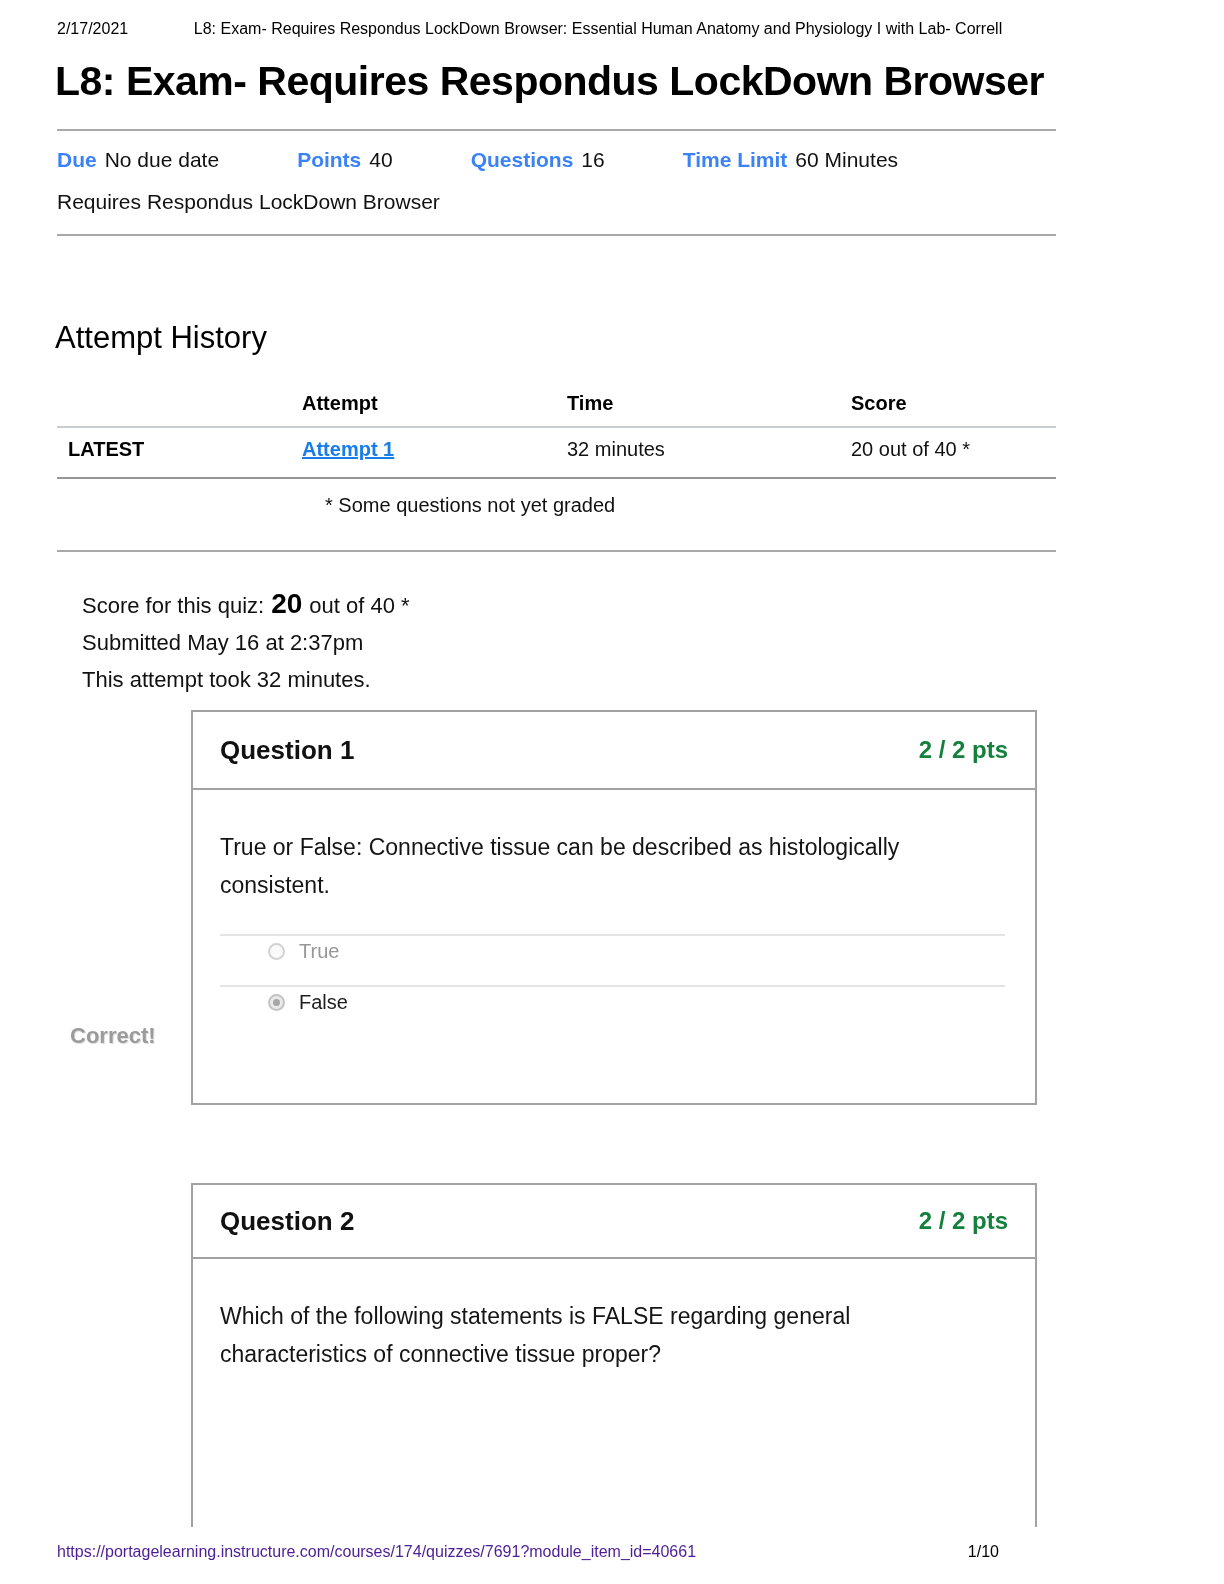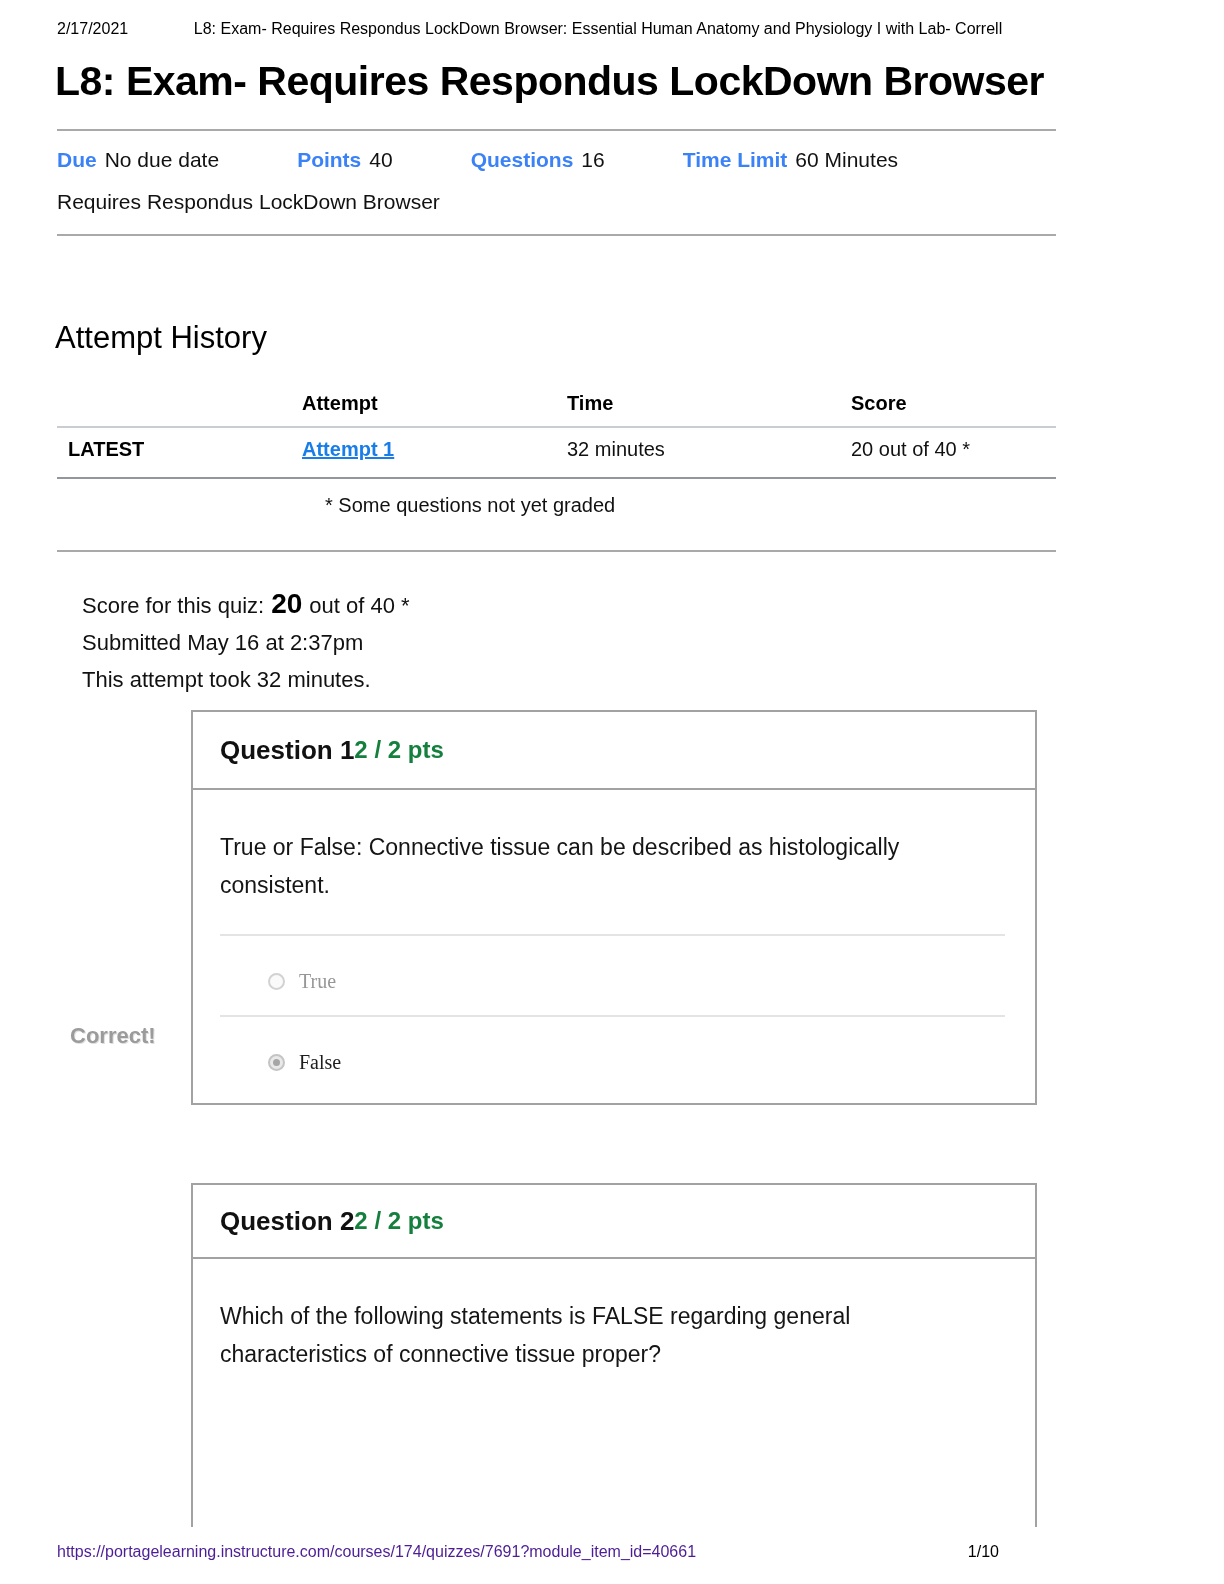--- a/index.html
+++ b/index.html
@@ -44,29 +44,29 @@
   .table-note { left:325px; top:494px; font-size:20px; }
 
   
   .summary { left:82px; top:585px; font-size:22px; line-height:37px; }
   .score-num { font-size:28px; font-weight:bold; margin:0 7px; color:#000; }
 
   
   .qbox { left:191px; width:846px; border:2px solid #a2a2a2; background:#fff; box-sizing:border-box; }
   .qbox-1 { top:710px; height:395px; }
   .qbox-2 { top:1183px; height:344px; border-bottom:none; }
-  .q-header { height:78px; border-bottom:2px solid #a2a2a2; display:flex; align-items:center; padding:0 27px; box-sizing:border-box; }
+  .q-header { height:78px; border-bottom:2px solid #a2a2a2; display:flex; justify-content:space-between; align-items:center; padding:0 27px; box-sizing:border-box; }
   .qbox-2 .q-header { height:74px; }
   .q-title { font-size:26px; font-weight:bold; color:#111; }
   .q-pts { font-size:24px; font-weight:bold; color:#15803d; }
   .q-body { padding:38px 30px 0 27px; }
   .q-text { font-size:23px; line-height:38px; color:#151515; max-width:730px; }
   .options { margin-top:30px; }
   .opt-divider { border-top:2px solid #e4e4e4; height:0; }
-  .opt-row { display:flex; align-items:center; gap:14px; padding:34px 0 22px 48px;font-family:Liberation Serif, serif; }
+  .opt-row { display:flex; align-items:center; gap:14px; padding:4px 0 22px 48px; }
   .radio { width:17px; height:17px; border-radius:50%; box-sizing:border-box; flex:none; }
   .radio-off { border:2px solid #d2d2d2; background:#fafafa; }
   .radio-on  { border:2px solid #c4c4c4; background:#e9e9e9; position:relative; }
   .radio-on::after { content:""; position:absolute; left:3px; top:3px; width:7px; height:7px; border-radius:50%; background:#a6a6a6; }
   .opt-label { font-size:20px; }
   .opt-label-off { color:#979797; }
   .opt-label-on { color:#1d1d1d; font-weight:500; }
 
   .correct-label { left:70px; top:1023px; font-size:22px; font-weight:bold; color:#9b9b9b; text-shadow:1px 1px 0 #dedede; }
 </style>

